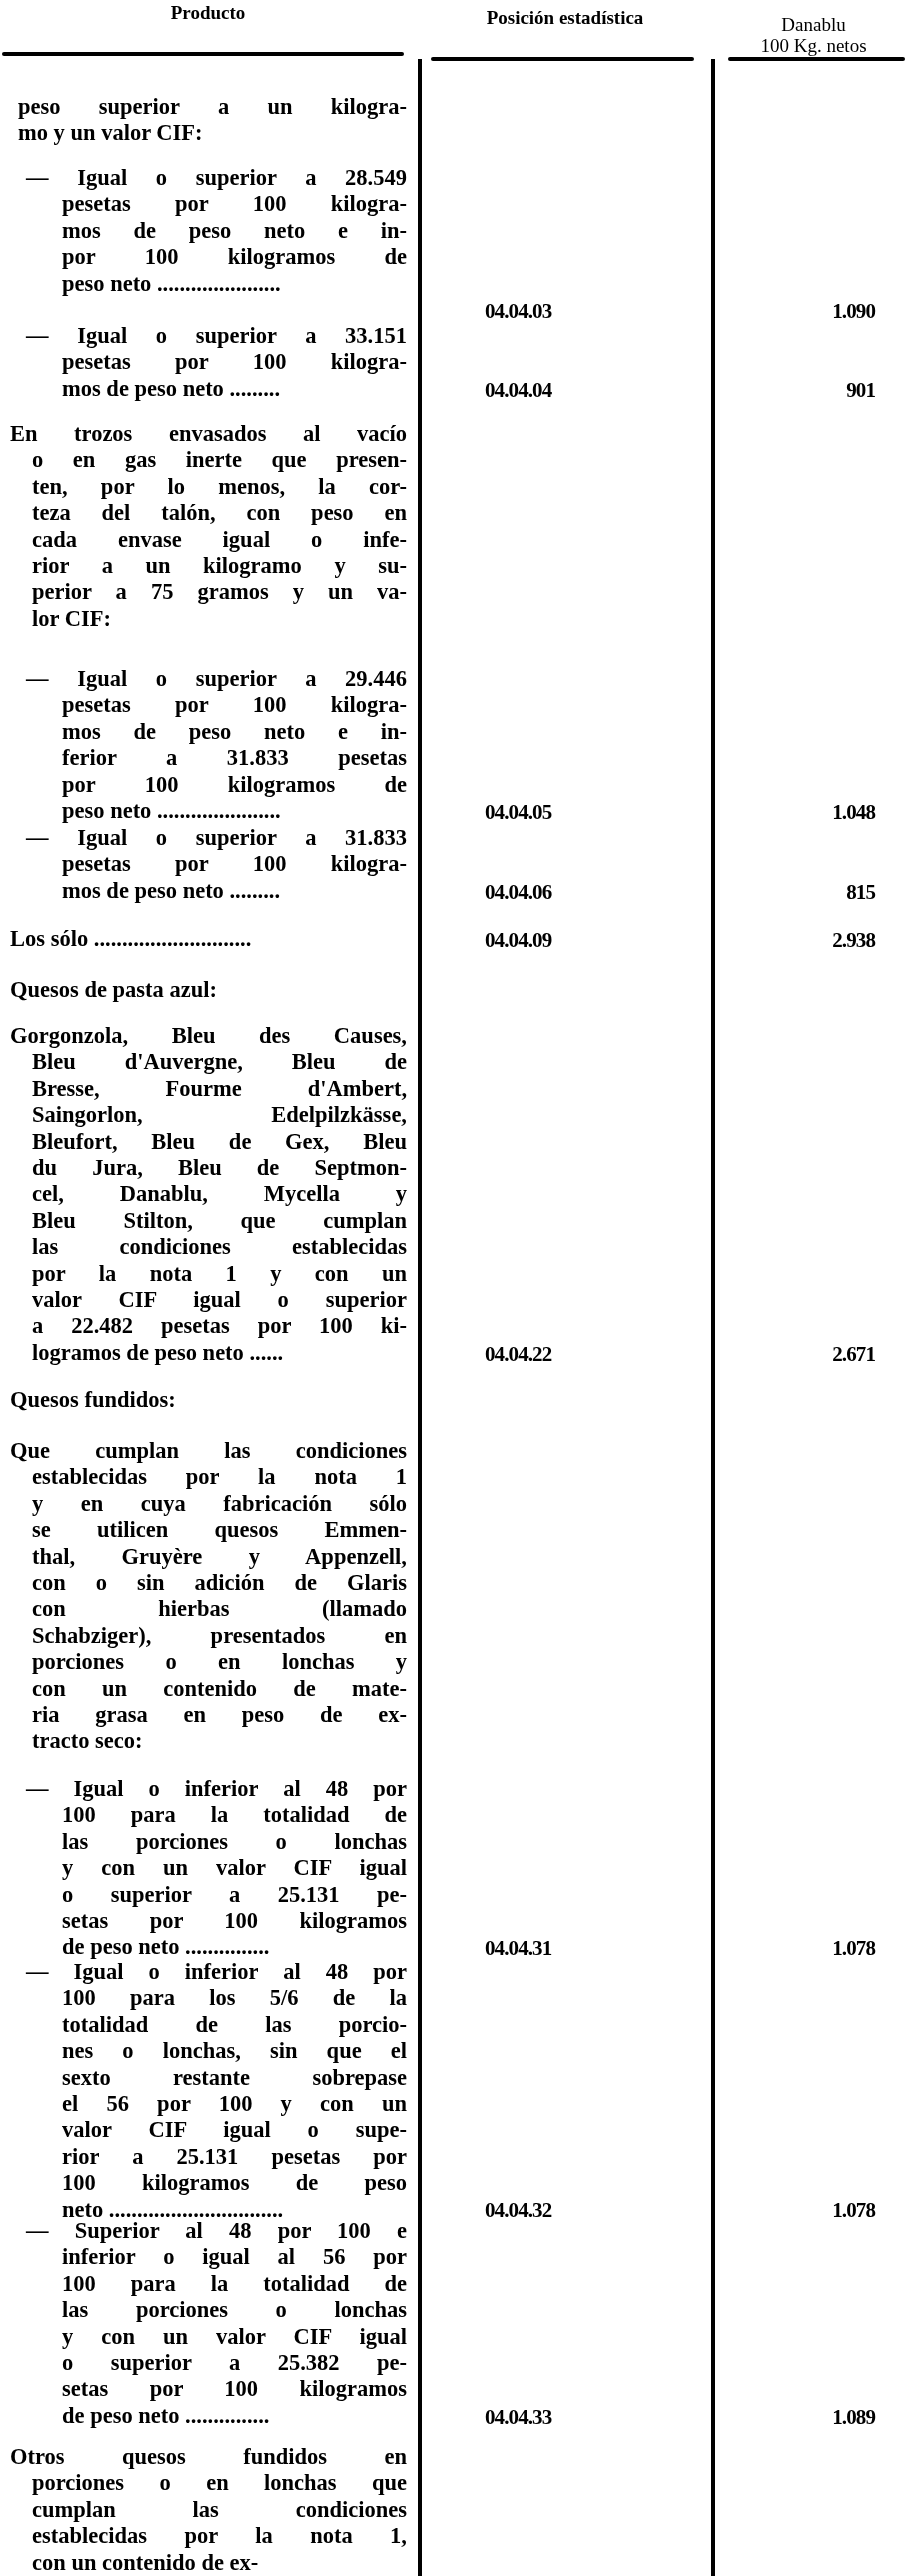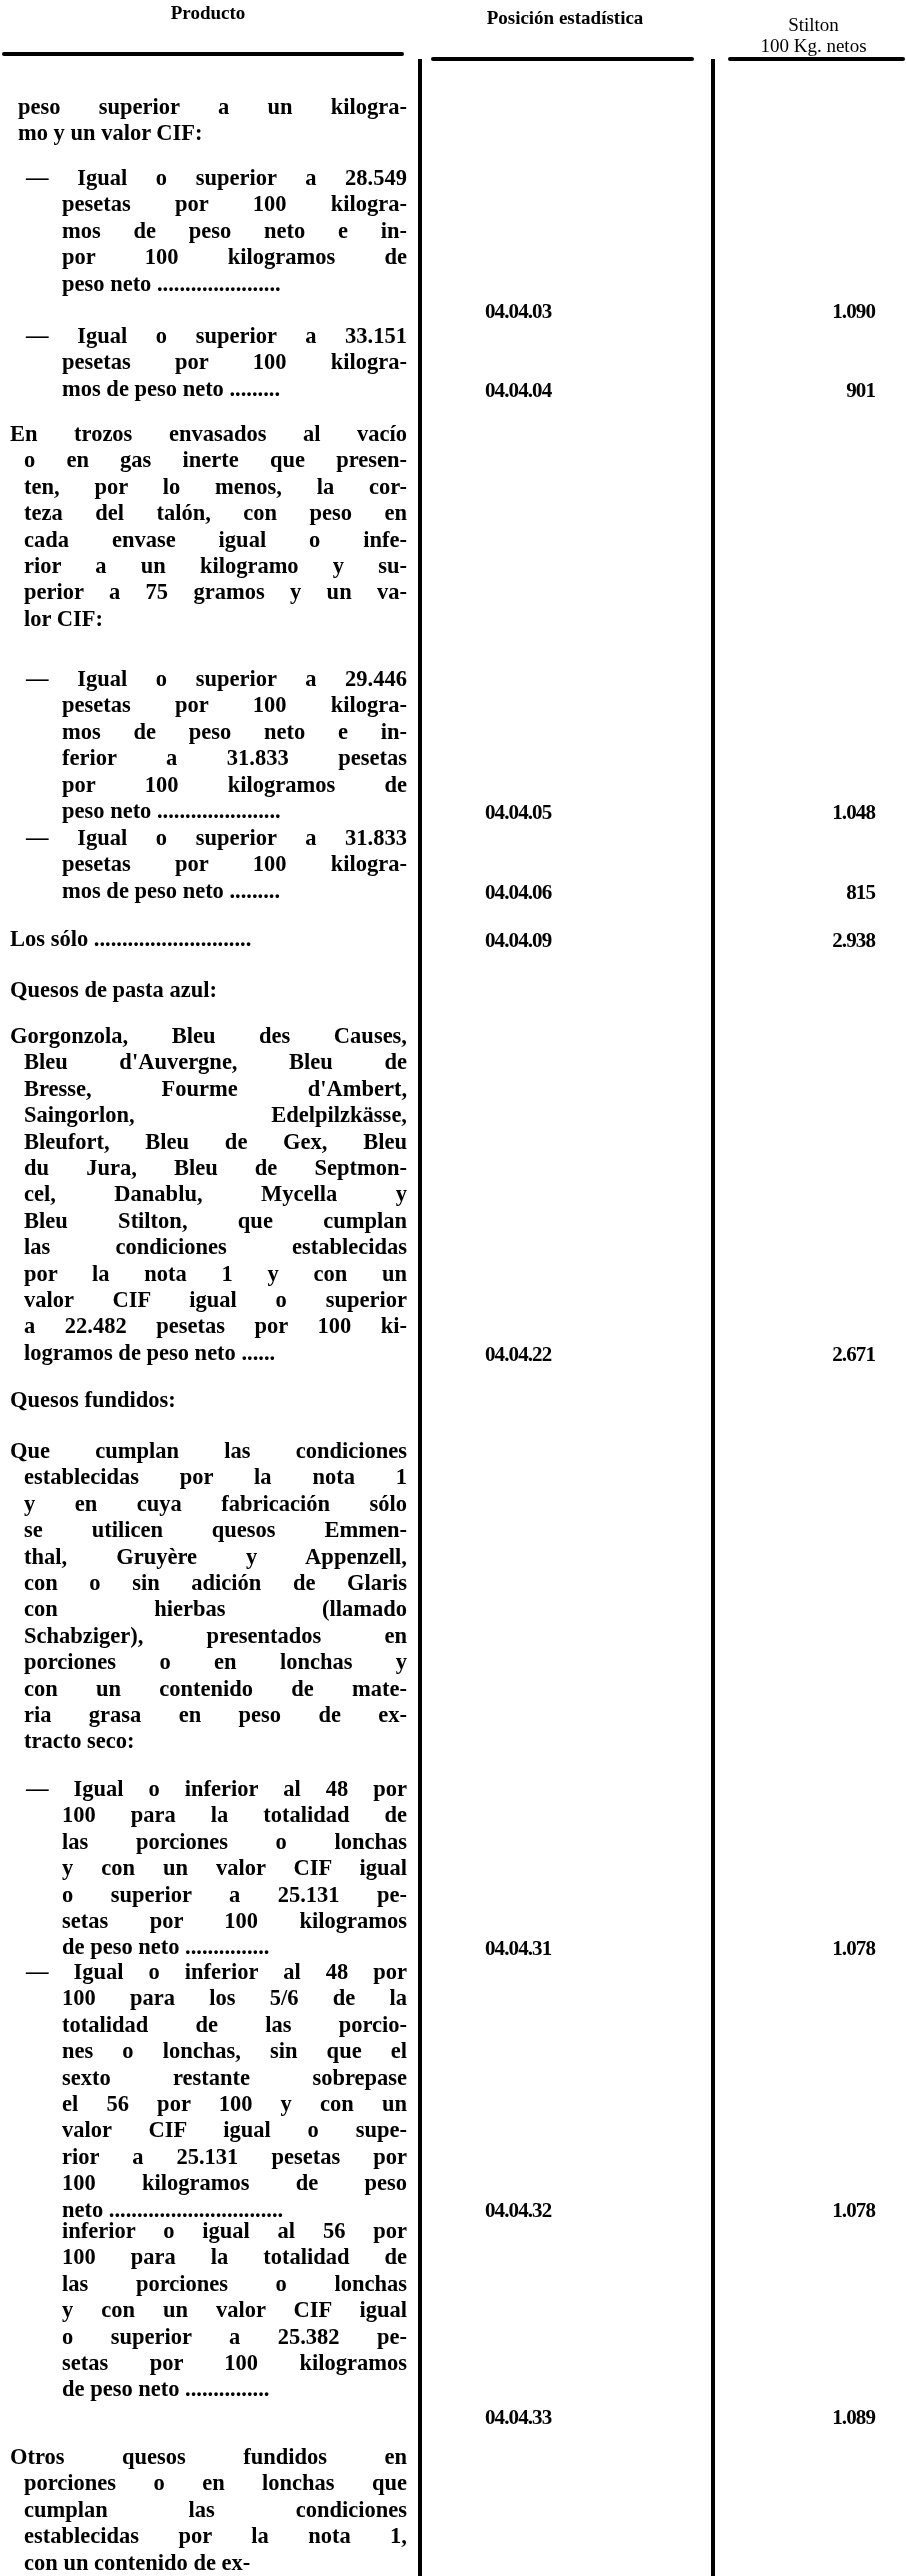--- a/index.html
+++ b/index.html
@@ -22,36 +22,36 @@
     .hrule.r3 { left: 728px; width: 177px; top: 57px; }
 
     .row { position: absolute; left: 0; width: 906px; }
     .txt {
       position: absolute; left: 0; width: 407px;
       font-size: 22.5px; line-height: 26.4px; font-weight: bold;
       text-align: justify;
     }
     .txt .line { display: block; white-space: nowrap; text-align-last: justify; }
     .txt .line.last { text-align-last: left; }
-    .txt.indent .line { padding-left: 24px; }
+    .txt.indent .line { padding-left: 32px; }
     .txt.indent .line.first { padding-left: 10px; }
     .txt.dash .line { padding-left: 62px; }
     .txt.dash .line.first { padding-left: 26px; }
     .txt.plain .line { padding-left: 18px; }
     .pos { position: absolute; left: 485px; width: 173px; font-size: 21px; font-weight: bold; letter-spacing: -0.9px; }
     .pes { position: absolute; left: 710px; width: 165px; text-align: right; font-size: 21px; font-weight: bold; letter-spacing: -0.9px; }
   </style>
 </head>
 <body>
 
 <div class="page">
   <div class="hdr c1">Producto</div>
   <div class="hdr c2">Posición estadística</div>
   <div class="hdr c3">
-    <div>Stilton</div>
+    <div>Danablu</div>
     <div>100 Kg. netos</div>
   </div>
   <div class="hrule r1"></div>
   <div class="hrule r2"></div>
   <div class="hrule r3"></div>
   <div class="vline v1"></div>
   <div class="vline v2"></div>
 
   <div class="row" style="top:94px">
       <div class="txt plain">
@@ -198,20 +198,21 @@
         <span class="line">valor CIF igual o supe-</span>
         <span class="line">rior a 25.131 pesetas por</span>
         <span class="line">100 kilogramos de peso</span>
         <span class="line last">neto ...............................</span>
       </div>
       <div class="pos" style="top: 239px;">04.04.32</div>
       <div class="pes" style="top: 239px;">1.078</div>
     </div>
   <div class="row" style="top:2218px">
       <div class="txt dash">
+        <span class="line first">— Superior al 48 por 100 e</span>
         <span class="line">inferior o igual al 56 por</span>
         <span class="line">100 para la totalidad de</span>
         <span class="line">las porciones o lonchas</span>
         <span class="line">y con un valor CIF igual</span>
         <span class="line">o superior a 25.382 pe-</span>
         <span class="line">setas por 100 kilogramos</span>
         <span class="line last">de peso neto ...............</span>
       </div>
       <div class="pos" style="top: 187px;">04.04.33</div>
       <div class="pes" style="top: 187px;">1.089</div>

